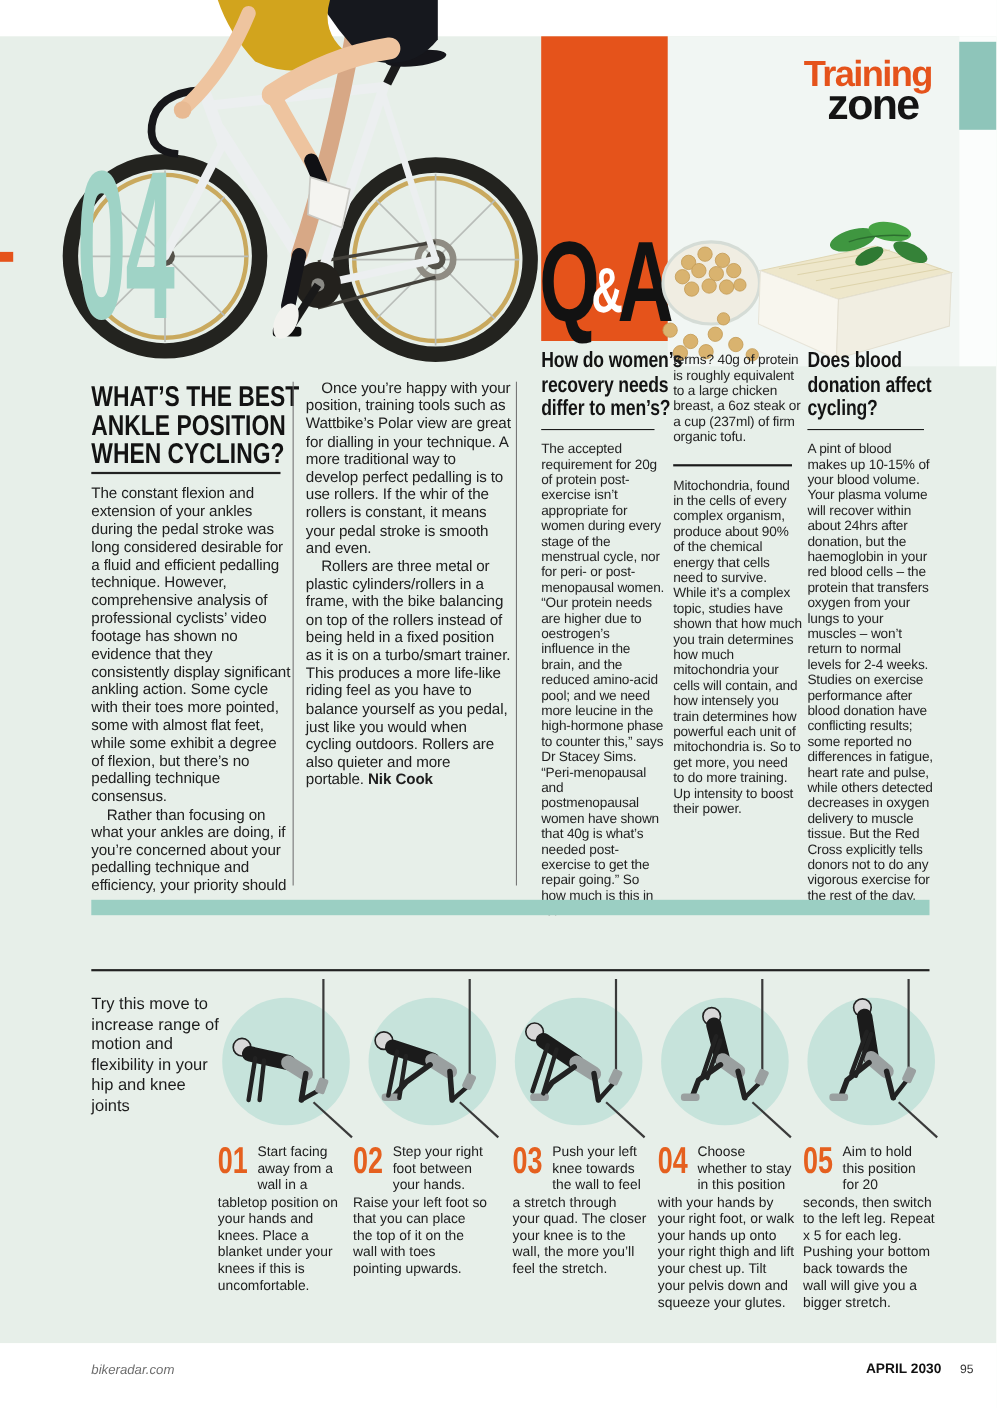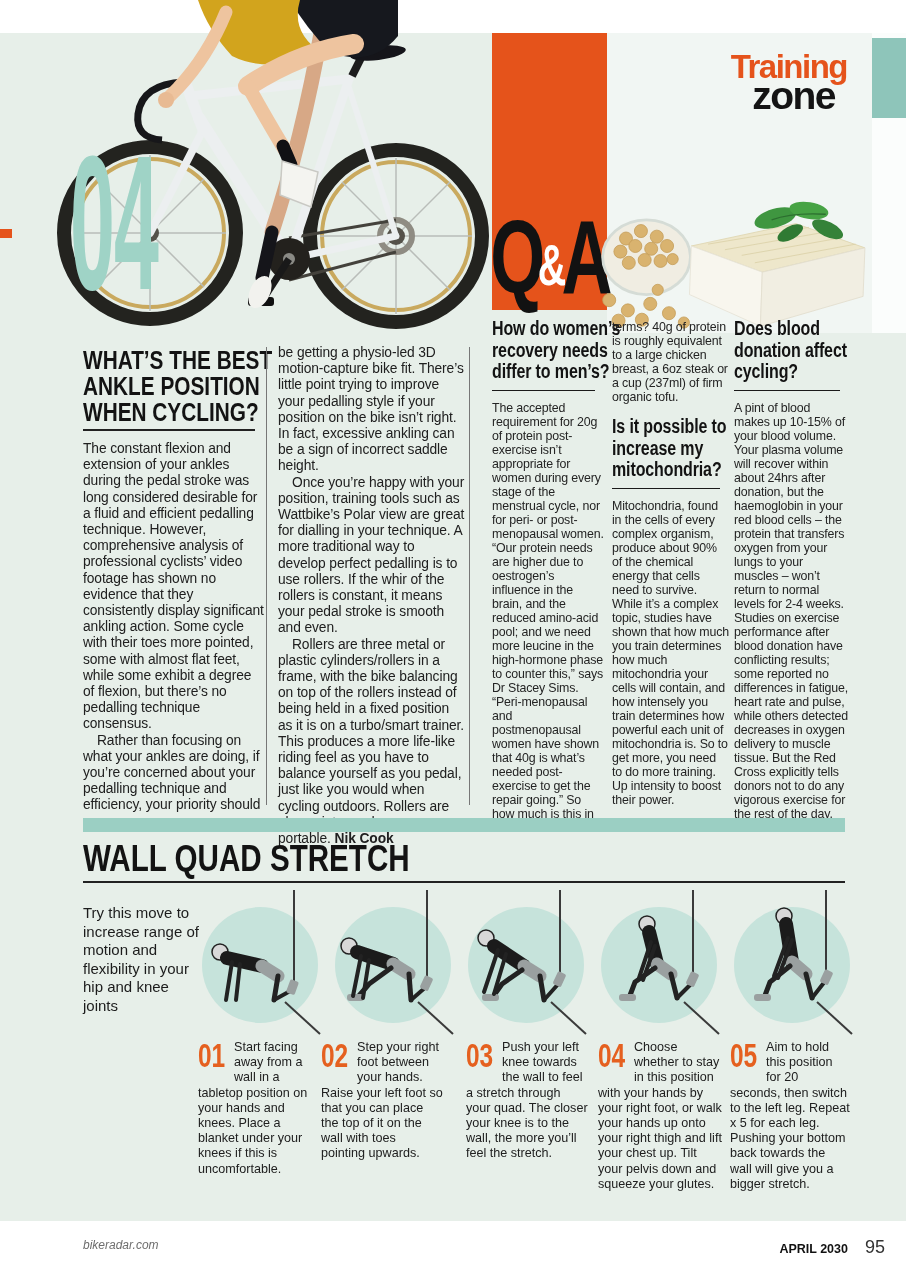--- a/index.html
+++ b/index.html
@@ -73,21 +73,21 @@
   .s1{left:198px;width:124px} .s2{left:321px;width:122px} .s3{left:466px;width:122px}
   .s4{left:598px;width:124px} .s5{left:730px;width:120px}
   .stepnum {
     float:left; width:34px; font-size:34px; line-height:0.9; font-weight:900; color:#e5601f;
     transform:scaleX(0.72); transform-origin:left top; margin-right:2px;
   }
 
   .footer-left  { position:absolute; left:83px; top:1238px; font-size:12px; font-style:italic; color:#6d6d6d; }
   .footer-right { position:absolute; right:21px; top:1237px; display:flex; align-items:baseline; gap:17px; }
   .footer-right .issue  { font-size:12.5px; font-weight:800; color:#111; letter-spacing:0; }
-  .footer-right .pageno { font-size:18px; color:#333; }
+  .footer-right .pageno { font-size:11px; color:#333; }
 </style>
 </head>
 <body>
 
 <div class="page">
   <div class="bg-mint"></div>
   <div class="photo-bg"></div>
   <div class="right-strip"></div>
   <div class="teal-square"></div>
   <div class="orange-dash"></div>
@@ -222,63 +222,54 @@
     <div class="cond">ANKLE POSITION</div>
     <div class="cond">WHEN CYCLING?</div>
   </div>
   <div class="hrule-headline"></div>
 
   <div class="bodycol col1">
     <p>The constant flexion and extension of your ankles during the pedal stroke was long considered desirable for a fluid and efficient pedalling technique. However, comprehensive analysis of professional cyclists’ video footage has shown no evidence that they consistently display significant ankling action. Some cycle with their toes more pointed, some with almost flat feet, while some exhibit a degree of flexion, but there’s no pedalling technique consensus.</p>
     <p class="ind">Rather than focusing on what your ankles are doing, if you’re concerned about your pedalling technique and efficiency, your priority should</p>
   </div>
   <div class="bodycol col2">
-    <p>be getting a physio-led 3D motion-capture bike fit. There’s little point trying to improve your pedalling style if your position on the bike isn’t right. In fact, excessive ankling can be a sign of incorrect saddle height.</p>
     <p class="ind">Once you’re happy with your position, training tools such as Wattbike’s Polar view are great for dialling in your technique. A more traditional way to develop perfect pedalling is to use rollers. If the whir of the rollers is constant, it means your pedal stroke is smooth and even.</p>
     <p class="ind"><span>Rollers are three metal or plastic cylinders/rollers in a frame, with the bike balancing on top of the rollers instead of being held in a fixed position as it is on a turbo/smart trainer. This produces a more life-like riding feel as you have to balance yourself as you pedal, just like you would when cycling outdoors. Rollers are also quieter and more portable.</span> <strong>Nik Cook</strong></p>
   </div>
   <div class="vrule v1"></div>
   <div class="vrule v2"></div>
 
   <div class="qacol qa-a">
     <div class="qahead">
       <div class="cond">How do women’s</div>
       <div class="cond">recovery needs</div>
       <div class="cond">differ to men’s?</div>
     </div>
     <div class="qarule"></div>
     <p>The accepted requirement for 20g of protein post-exercise isn’t appropriate for women during every stage of the menstrual cycle, nor for peri- or post-menopausal women. “Our protein needs are higher due to oestrogen’s influence in the brain, and the reduced amino-acid pool; and we need more leucine in the high-hormone phase to counter this,” says Dr Stacey Sims. “Peri-menopausal and postmenopausal women have shown that 40g is what’s needed post-exercise to get the repair going.” So how much is this in real</p>
   </div>
 
   <div class="qacol qa-b">
     <p>terms? 40g of protein is roughly equivalent to a large chicken breast, a 6oz steak or a cup (237ml) of firm organic tofu.</p>
     <div class="gap"></div>
-    <div class="qahead">
-      <div class="cond">Is it possible to</div>
-      <div class="cond">increase my</div>
-      <div class="cond">mitochondria?</div>
-    </div>
     <div class="qarule"></div>
     <p>Mitochondria, found in the cells of every complex organism, produce about 90% of the chemical energy that cells need to survive. While it’s a complex topic, studies have shown that how much you train determines how much mitochondria your cells will contain, and how intensely you train determines how powerful each unit of mitochondria is. So to get more, you need to do more training. Up intensity to boost their power.</p>
   </div>
 
   <div class="qacol qa-c">
     <div class="qahead">
       <div class="cond">Does blood</div>
       <div class="cond">donation affect</div>
       <div class="cond">cycling?</div>
     </div>
     <div class="qarule"></div>
     <p>A pint of blood makes up 10-15% of your blood volume. Your plasma volume will recover within about 24hrs after donation, but the haemoglobin in your red blood cells – the protein that transfers oxygen from your lungs to your muscles – won’t return to normal levels for 2-4 weeks. Studies on exercise performance after blood donation have conflicting results; some reported no differences in fatigue, heart rate and pulse, while others detected decreases in oxygen delivery to muscle tissue. But the Red Cross explicitly tells donors not to do any vigorous exercise for the rest of the day.</p>
   </div>
 
   <div class="teal-bar"></div>
-  <div class="stretch-heading">
-    <div class="cond">WALL QUAD STRETCH</div>
-  </div>
   <div class="hrule-stretch"></div>
   <div class="stretch-intro">Try this move to increase range of motion and flexibility in your hip and knee joints</div>
 
   <svg class="fig f1" viewBox="0 0 140 150">
     <circle cx="70" cy="77" r="58" fill="#c6e3db"></circle>
     <line x1="104" y1="2" x2="104" y2="100" stroke="#3a3a3a" stroke-width="2"></line>
     <line x1="95" y1="114" x2="130" y2="146" stroke="#3a3a3a" stroke-width="2"></line>
     <circle cx="30" cy="64" r="8" fill="#d8d8d8" stroke="#222" stroke-width="1.5"></circle>
     <path d="M37 70 L72 78" stroke="#1b1b1b" stroke-width="14" stroke-linecap="round" fill="none"></path>
     <path d="M72 78 L88 88" stroke="#9aa0a0" stroke-width="13" stroke-linecap="round" fill="none"></path>

